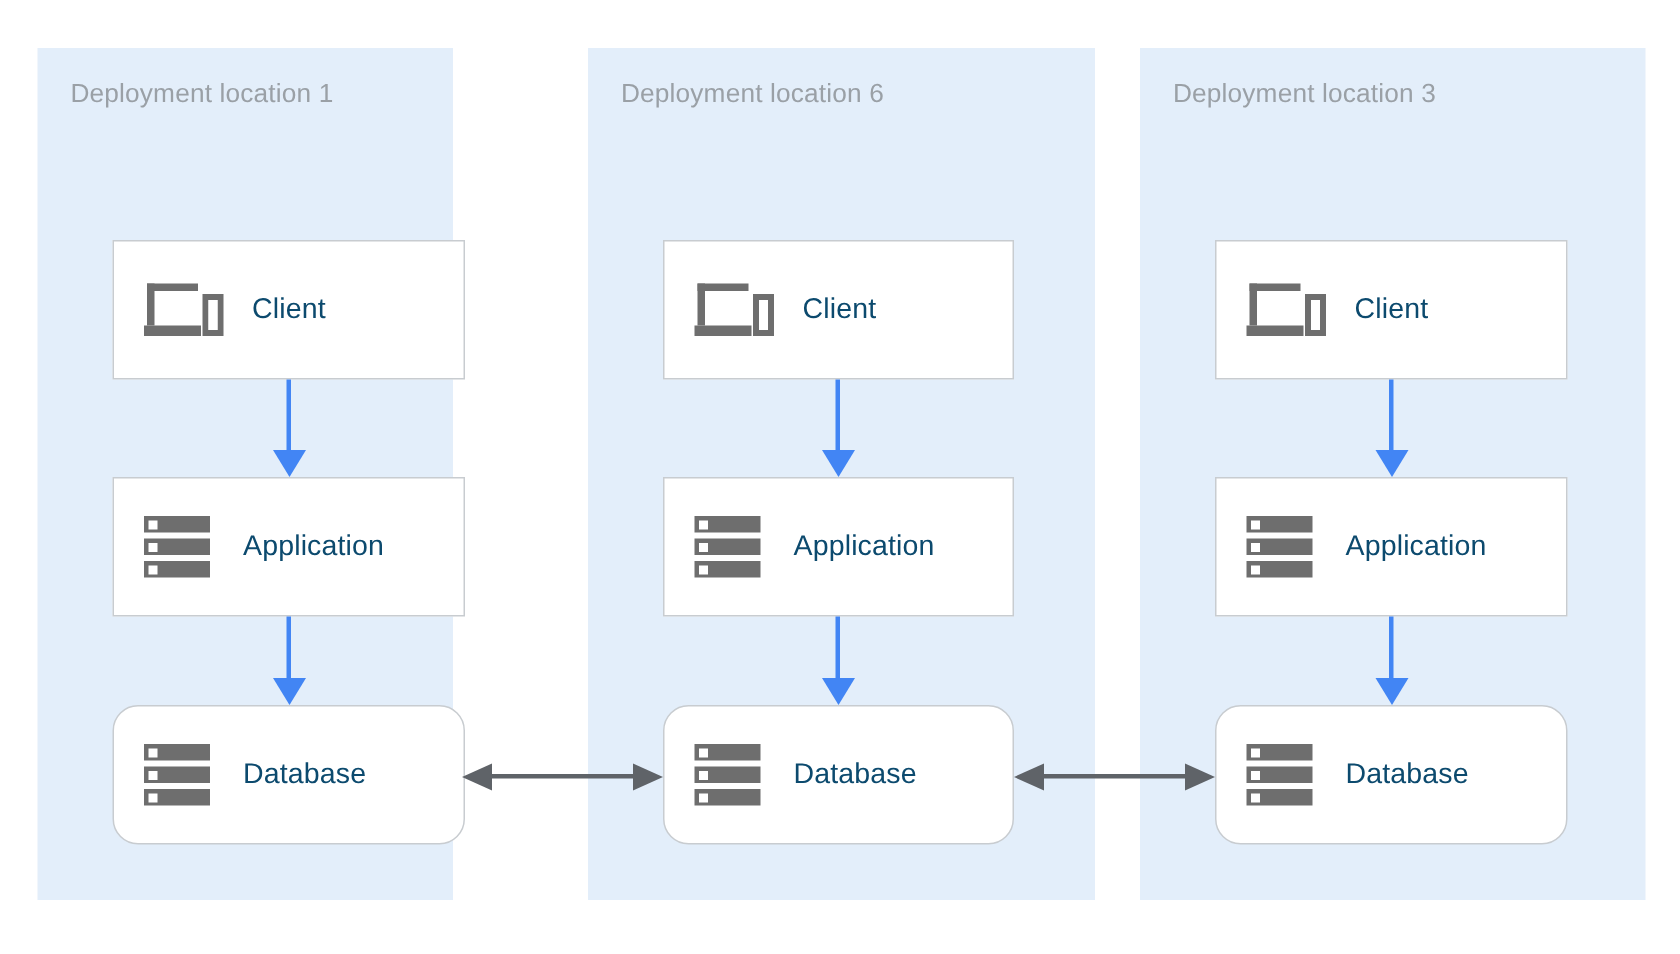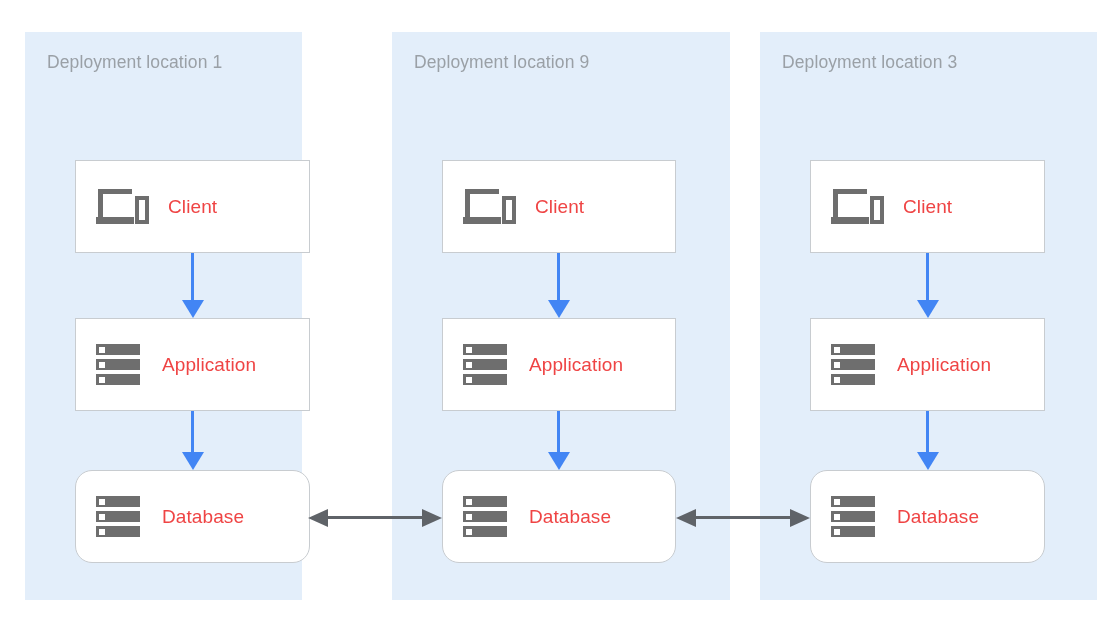--- a/index.html
+++ b/index.html
@@ -64,21 +64,21 @@
 
   .node-icon {
     position: relative;
     width: 52px;
     height: 44px;
     margin-left: 20px;
     flex: none;
   }
   .node-label {
     font-size: 19px;
-    color: #ef4444;
+    color: #0c4a6e;
     margin-left: 22px;
     white-space: nowrap;
     letter-spacing: 0.1px;
   }
 
   
   .icon-client { width: 50px; height: 40px; }
   .ic-screen-top {
     position: absolute;
     left: 2px; top: 2px;
@@ -247,21 +247,21 @@
           </div>
         <div class="srv-bar">
             <div class="srv-led"></div>
           </div>
       </div>
       <div class="node-label">Database</div>
     </div>
   </div>
 
   <div class="panel panel-2">
-    <div class="panel-title">Deployment location 9</div>
+    <div class="panel-title">Deployment location 6</div>
 
     <div class="node node-client">
       <div class="node-icon icon-client">
         <div class="ic-screen-top"></div>
         <div class="ic-screen-left"></div>
         <div class="ic-base"></div>
         <div class="ic-phone">
             <div class="ic-phone-inner"></div>
           </div>
       </div>

